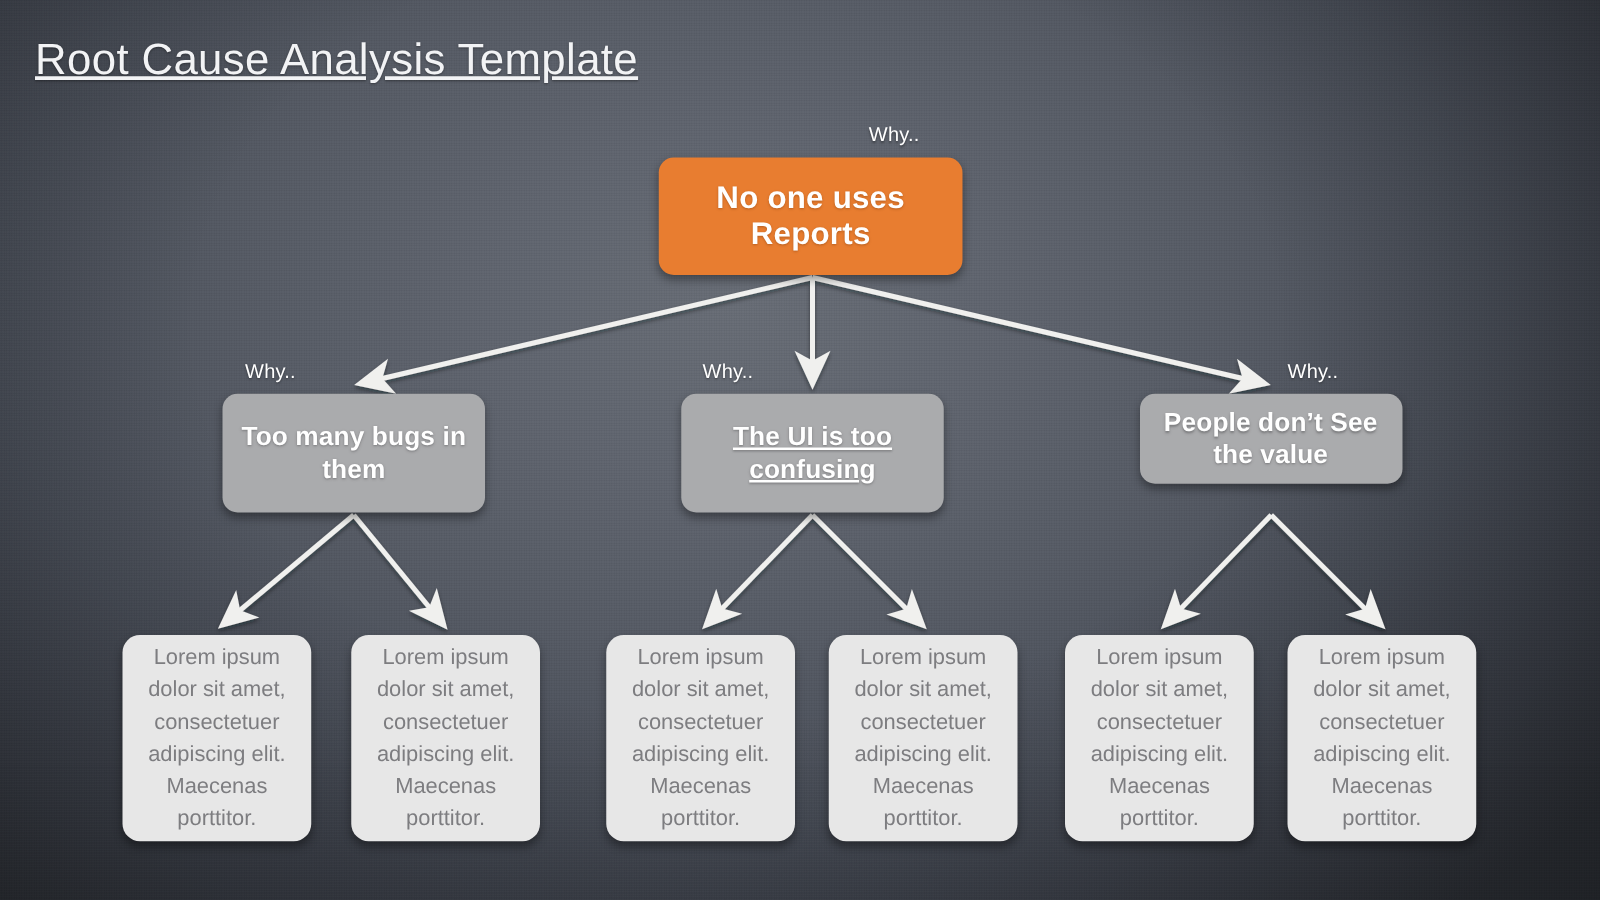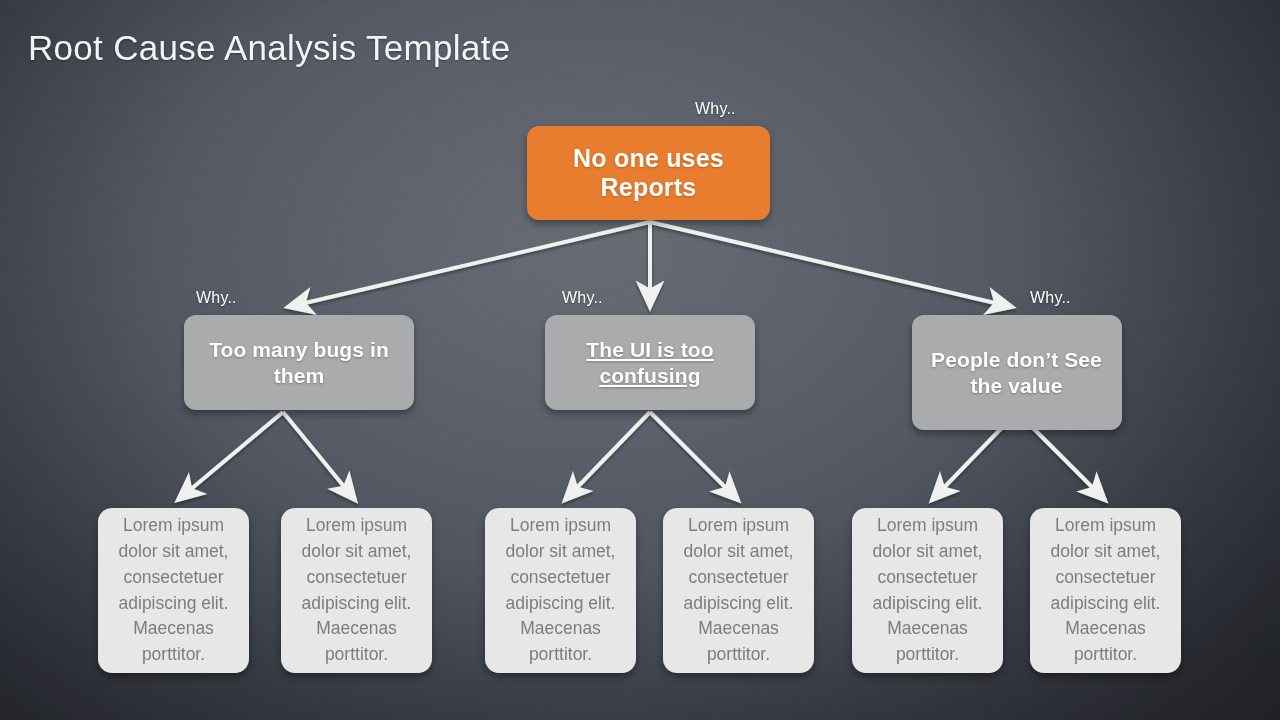--- a/index.html
+++ b/index.html
@@ -40,20 +40,21 @@
 
   #title {
     position:absolute;
     left:28px; top:28px;
     font-size:35px;
     font-weight:400;
     letter-spacing:.3px;
     color:#f2f3f5;
     text-shadow:0 1px 2px rgba(0,0,0,.35);
     white-space:nowrap;
+    text-decoration:underline;
   }
 
   svg#arrows {
     position:absolute; left:0; top:0;
     width:1280px; height:720px;
     pointer-events:none;
   }
 
   .node {
     position:absolute;
@@ -140,27 +141,27 @@
         <line x1="1017" y1="412" x2="932" y2="500" stroke="#f0f0ee" stroke-width="4" marker-end="url(#ahead)"></line>
         <line x1="1017" y1="412" x2="1105" y2="500" stroke="#f0f0ee" stroke-width="4" marker-end="url(#ahead)"></line>
       </g>
   </svg>
 
   <div class="node root" style="left: 527px; top: 126px; width: 243px; height: 94px;">
     <span>No one uses Reports</span>
   </div>
 
   <div id="why-nodes">
-      <div class="node why" style="left: 184px; top: 315px; width: 230px; height: 95px;">
+      <div class="node why" style="left: 178px; top: 315px; width: 210px; height: 95px;">
         <span>Too many bugs in them</span>
       </div>
       <div class="node why" style="left: 545px; top: 315px; width: 210px; height: 95px; text-decoration: underline;">
         <span>The UI is too confusing</span>
       </div>
-      <div class="node why" style="left: 912px; top: 315px; width: 210px; height: 115px; padding-left: 9px;">
+      <div class="node why" style="left: 912px; top: 315px; width: 210px; height: 72px; padding-left: 9px;">
         <span>People don’t See the value</span>
       </div>
     </div>
   <div id="leaf-nodes">
       <div class="node leaf" style="left: 98px; top: 508px; width: 151px; height: 165px;">
         <span>Lorem ipsum dolor sit amet, consectetuer adipiscing elit. Maecenas porttitor.</span>
       </div>
       <div class="node leaf" style="left: 281px; top: 508px; width: 151px; height: 165px;">
         <span>Lorem ipsum dolor sit amet, consectetuer adipiscing elit. Maecenas porttitor.</span>
       </div>

